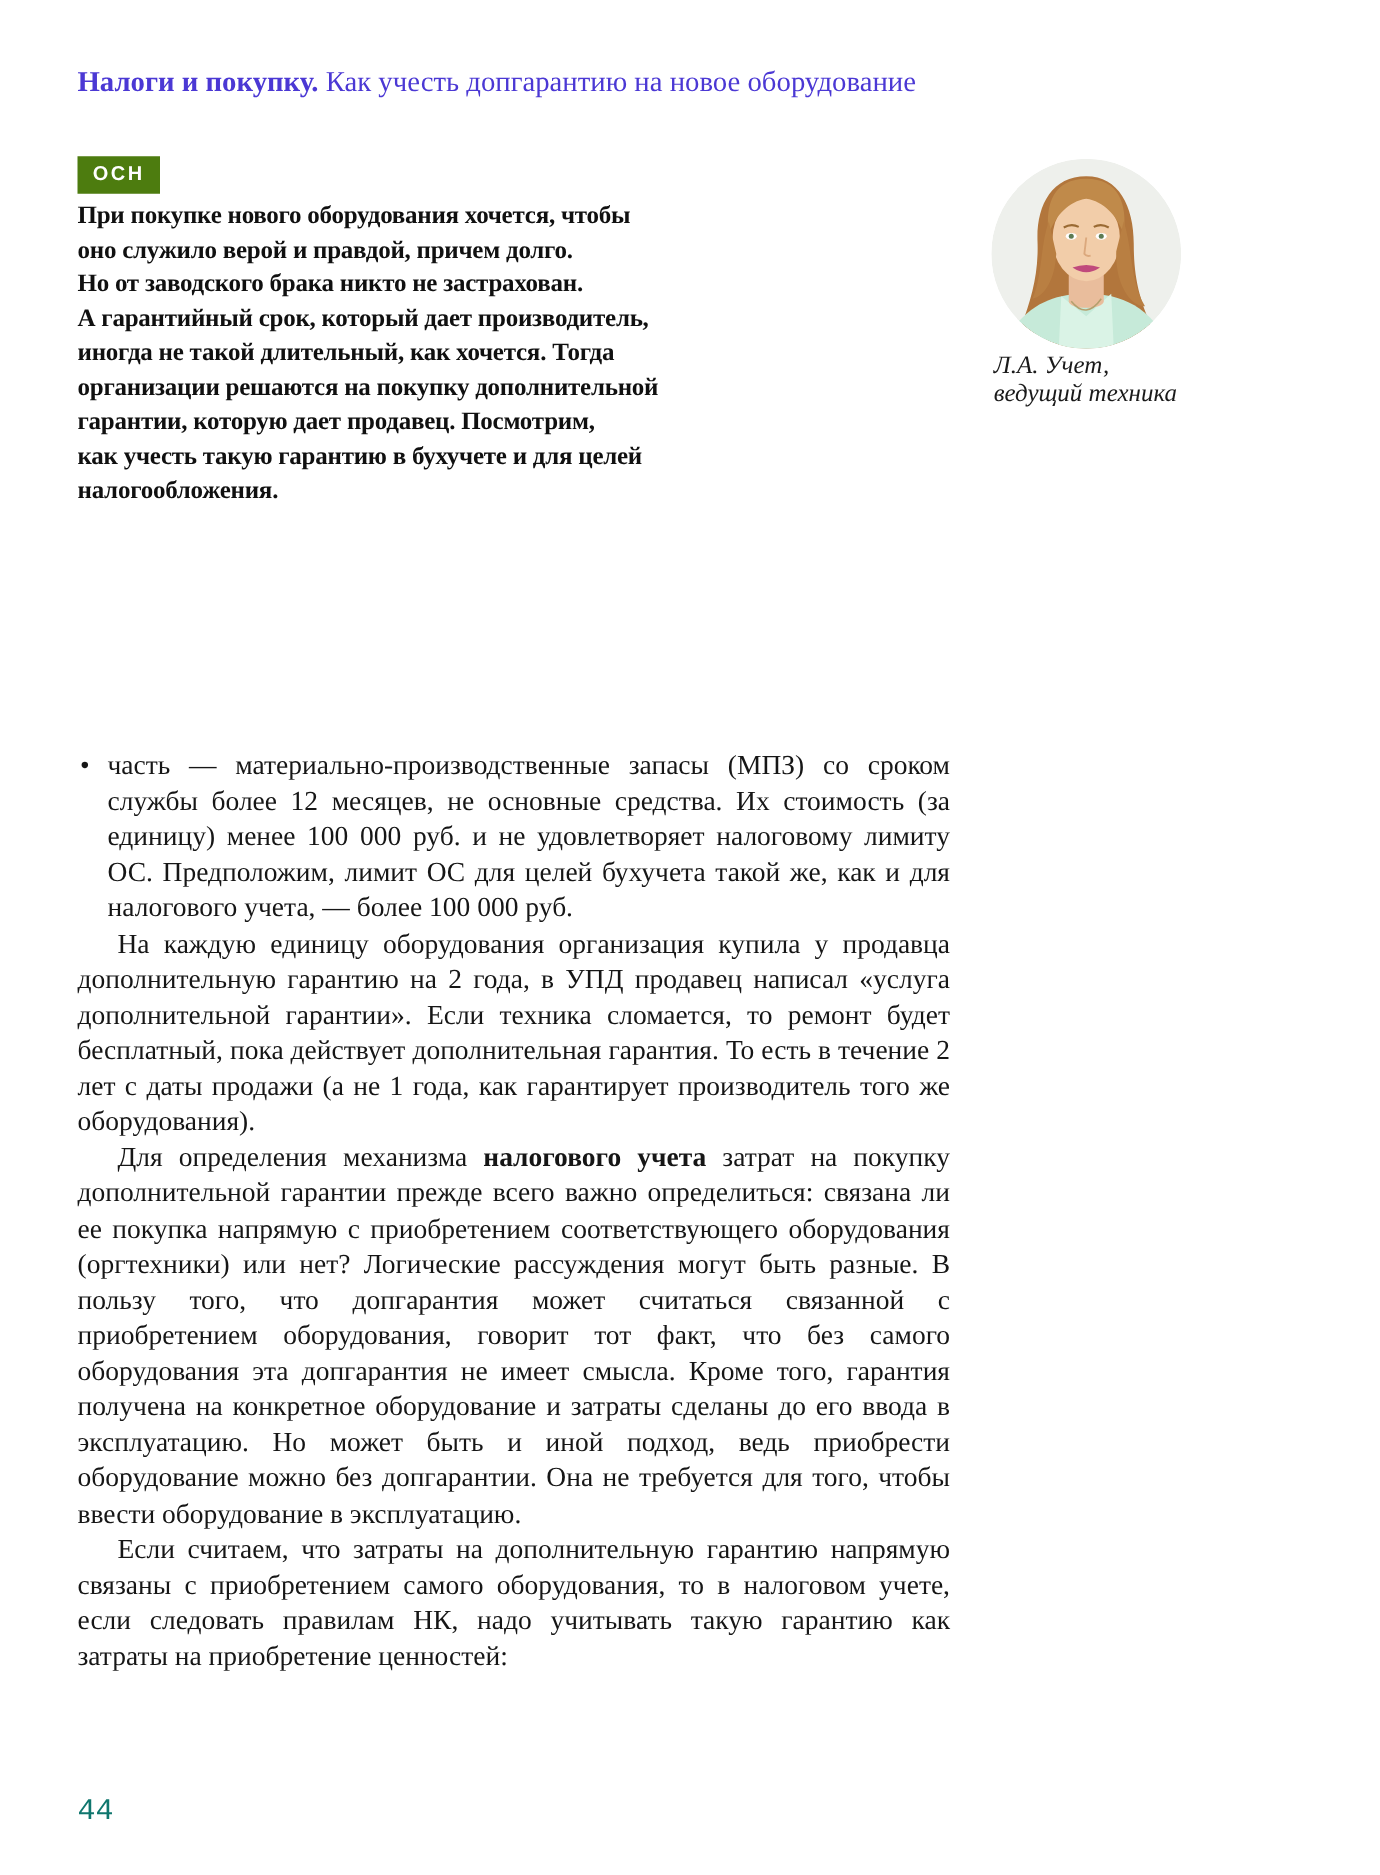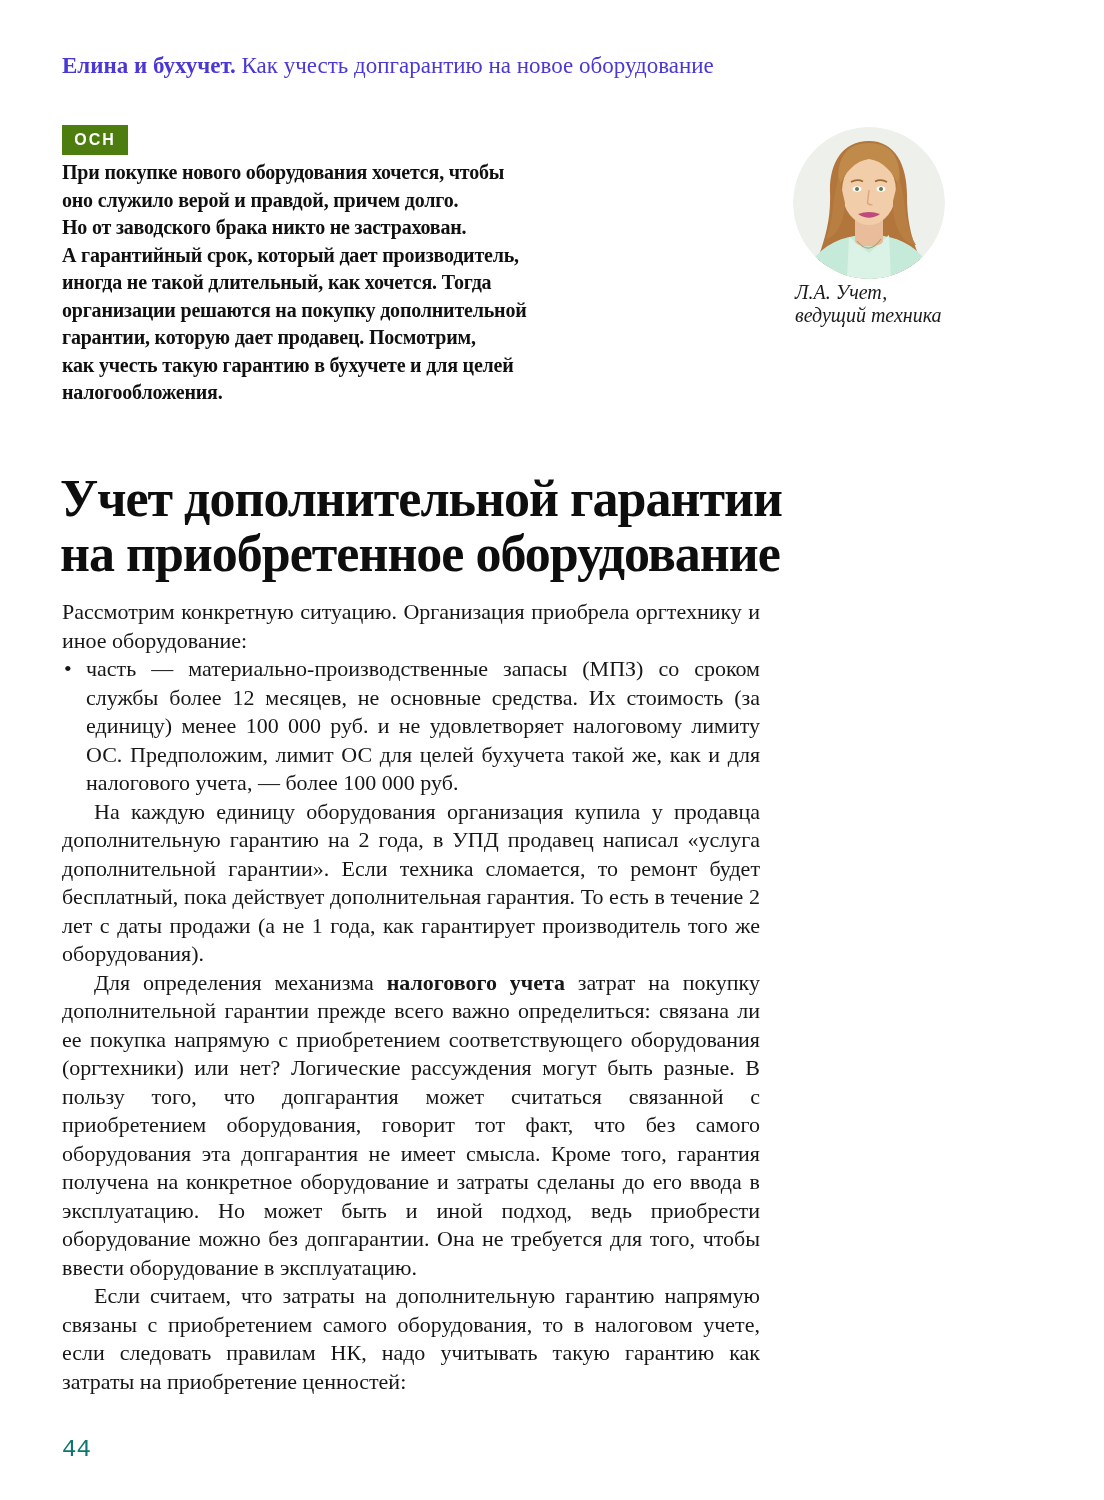--- a/index.html
+++ b/index.html
@@ -118,21 +118,21 @@
     font-size: 24px;
     color: #0f766e;
   }
 </style>
 </head>
 <body>
 
 <div class="page">
 
   <div class="running-head">
-    <span class="section">Елина и бухучет.</span>
+    <span class="section">Налоги и покупку.</span>
     <span> </span>
     <span class="ref">Как учесть допгарантию на новое оборудование</span>
   </div>
 
   <div class="badge">
     <span>ОСН</span>
   </div>
 
   <div class="lead">При покупке нового оборудования хочется, чтобы
 оно служило верой и правдой, причем долго.
@@ -172,25 +172,22 @@
         <path d="M64 114 Q76 129 88 112" stroke="#b3a06e" stroke-width="1.2" fill="none"></path>
       </g>
     </svg>
   </div>
 
   <div class="author-caption">
     <span>Л.А. Учет,</span>
     <span>ведущий техника</span>
   </div>
 
-  <h1 class="headline">Учет дополнительной гарантии
-на приобретенное оборудование</h1>
 
   <main class="article-body">
-    <p>Рассмотрим конкретную ситуацию. Организация приобрела оргтехнику и иное оборудование:</p>
     <ul>
       <li>часть — материально-производственные запасы (МПЗ) со сроком службы более 12 месяцев, не основные средства. Их стоимость (за единицу) менее 100 000 руб. и не удовлетворяет налоговому лимиту ОС. Предположим, лимит ОС для целей бухучета такой же, как и для налогового учета, — более 100 000 руб.</li>
     </ul>
     <p class="indent">На каждую единицу оборудования организация купила у продавца дополнительную гарантию на 2 года, в УПД продавец написал «услуга дополнительной гарантии». Если техника сломается, то ремонт будет бесплатный, пока действует дополнительная гарантия. То есть в течение 2 лет с даты продажи (а не 1 года, как гарантирует производитель того же оборудования).</p>
     <p class="indent">
       <span>Для определения механизма </span><b>налогового учета</b><span> затрат на покупку дополнительной гарантии прежде всего важно определиться: связана ли ее покупка напрямую с приобретением соответствующего оборудования (оргтехники) или нет? Логические рассуждения могут быть разные. В пользу того, что допгарантия может считаться связанной с приобретением оборудования, говорит тот факт, что без самого оборудования эта допгарантия не имеет смысла. Кроме того, гарантия получена на конкретное оборудование и затраты сделаны до его ввода в эксплуатацию. Но может быть и иной подход, ведь приобрести оборудование можно без допгарантии. Она не требуется для того, чтобы ввести оборудование в эксплуатацию.</span>
     </p>
     <p class="indent">Если считаем, что затраты на дополнительную гарантию напрямую связаны с приобретением самого оборудования, то в налоговом учете, если следовать правилам НК, надо учитывать такую гарантию как затраты на приобретение ценностей:</p>
   </main>
 

